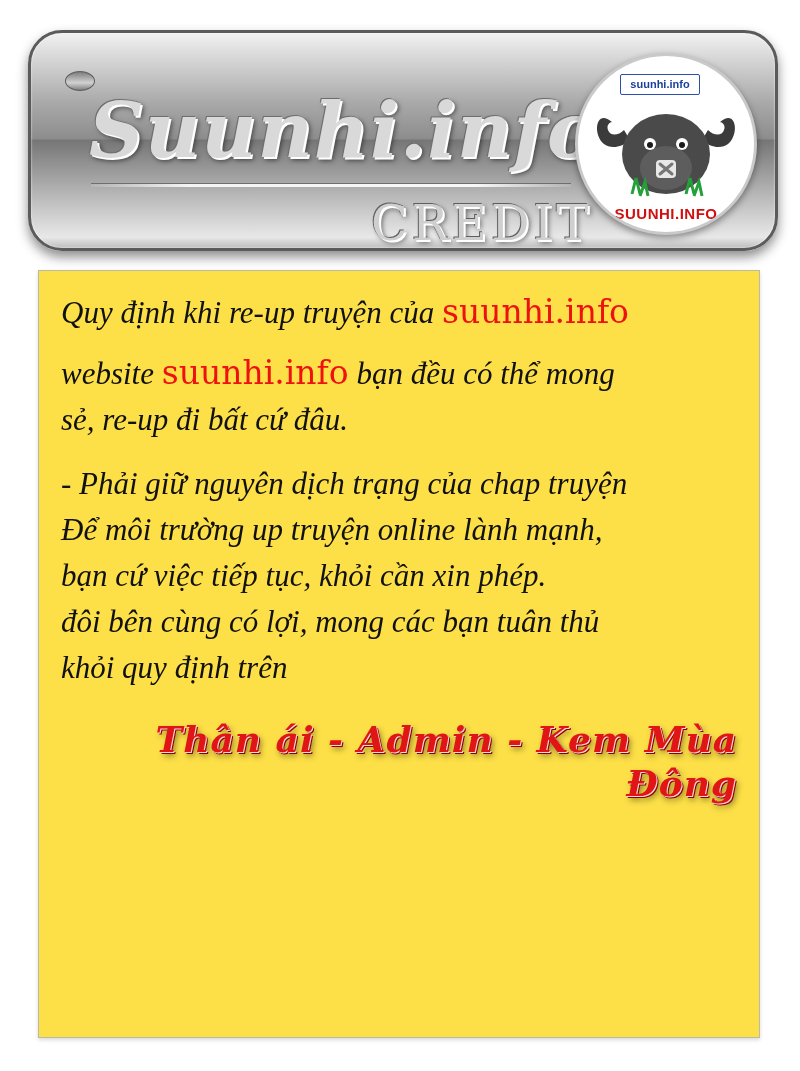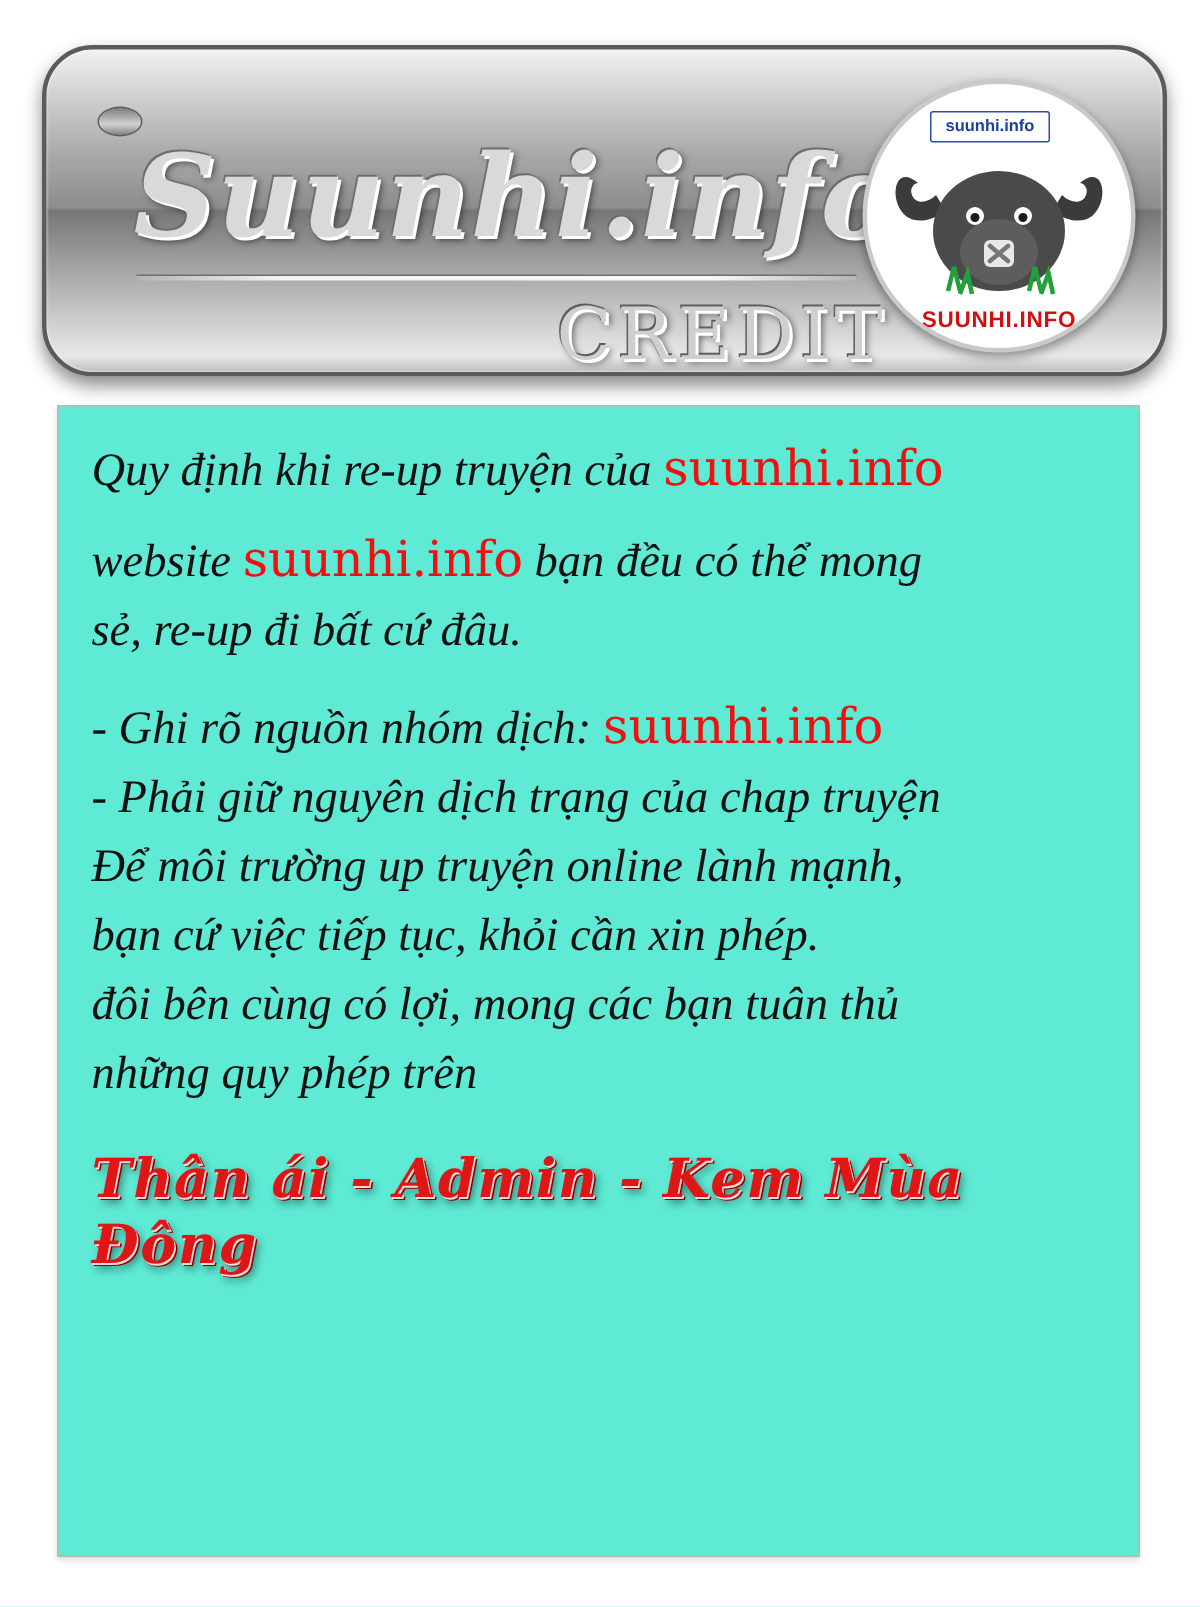--- a/index.html
+++ b/index.html
@@ -132,21 +132,21 @@
     letter-spacing: 0.5px;
   }
 
   
   .panel {
     position: absolute;
     left: 38px;
     top: 270px;
     width: 722px;
     height: 768px;
-    background: #5eead4;
+    background: #fde047;
     border: 1px solid #b9bba6;
     box-shadow: 0 2px 4px rgba(0,0,0,0.15);
     padding: 18px 22px 10px 22px;
     box-sizing: border-box;
   }
   .line {
     font-family: "Liberation Serif", serif;
     font-style: italic;
     font-size: 31px;
     line-height: 46px;
@@ -157,21 +157,21 @@
     color: #ee1111;
     font-style: normal;
     font-family: "DejaVu Serif", serif;
     font-size: 33px;
   }
   .gap-s { height: 14px; }
   .gap-m { height: 18px; }
 
   .signature {
     margin-top: 26px;
-    text-align: left;
+    text-align: right;
     font-family: "DejaVu Serif", serif;
     font-style: italic;
     font-weight: bold;
     font-size: 36px;
     line-height: 44px;
     color: #e01616;
     text-shadow:
       1px 1px 0 #ffd7d7,
       2px 2px 0 #8c0000,
       3px 4px 6px rgba(0,0,0,0.45);
@@ -224,40 +224,37 @@
   <div class="line">
     <span>website </span><span class="brand">suunhi.info</span><span> bạn đều có thể mong</span>
   </div>
 
   <div class="line">
     <span>sẻ, re-up đi bất cứ đâu.</span>
   </div>
 
   <div class="gap-m"></div>
 
-  <div class="line">
-    <span>- Ghi rõ nguồn nhóm dịch: </span><span class="brand">suunhi.info</span>
-  </div>
 
   <div class="line">
     <span>- Phải giữ nguyên dịch trạng của chap truyện</span>
   </div>
 
 
 
   <div class="line">
     <span>Để môi trường up truyện online lành mạnh,</span>
   </div>
 
   <div class="line">
     <span>bạn cứ việc tiếp tục, khỏi cần xin phép.</span>
   </div>
 
   <div class="line">
     <span>đôi bên cùng có lợi, mong các bạn tuân thủ</span>
   </div>
 
   <div class="line">
-    <span>những quy phép trên</span>
+    <span>khỏi quy định trên</span>
   </div>
 
   <div class="signature">Thân ái - Admin - Kem Mùa Đông</div>
 </div>
 
 </body></html>

